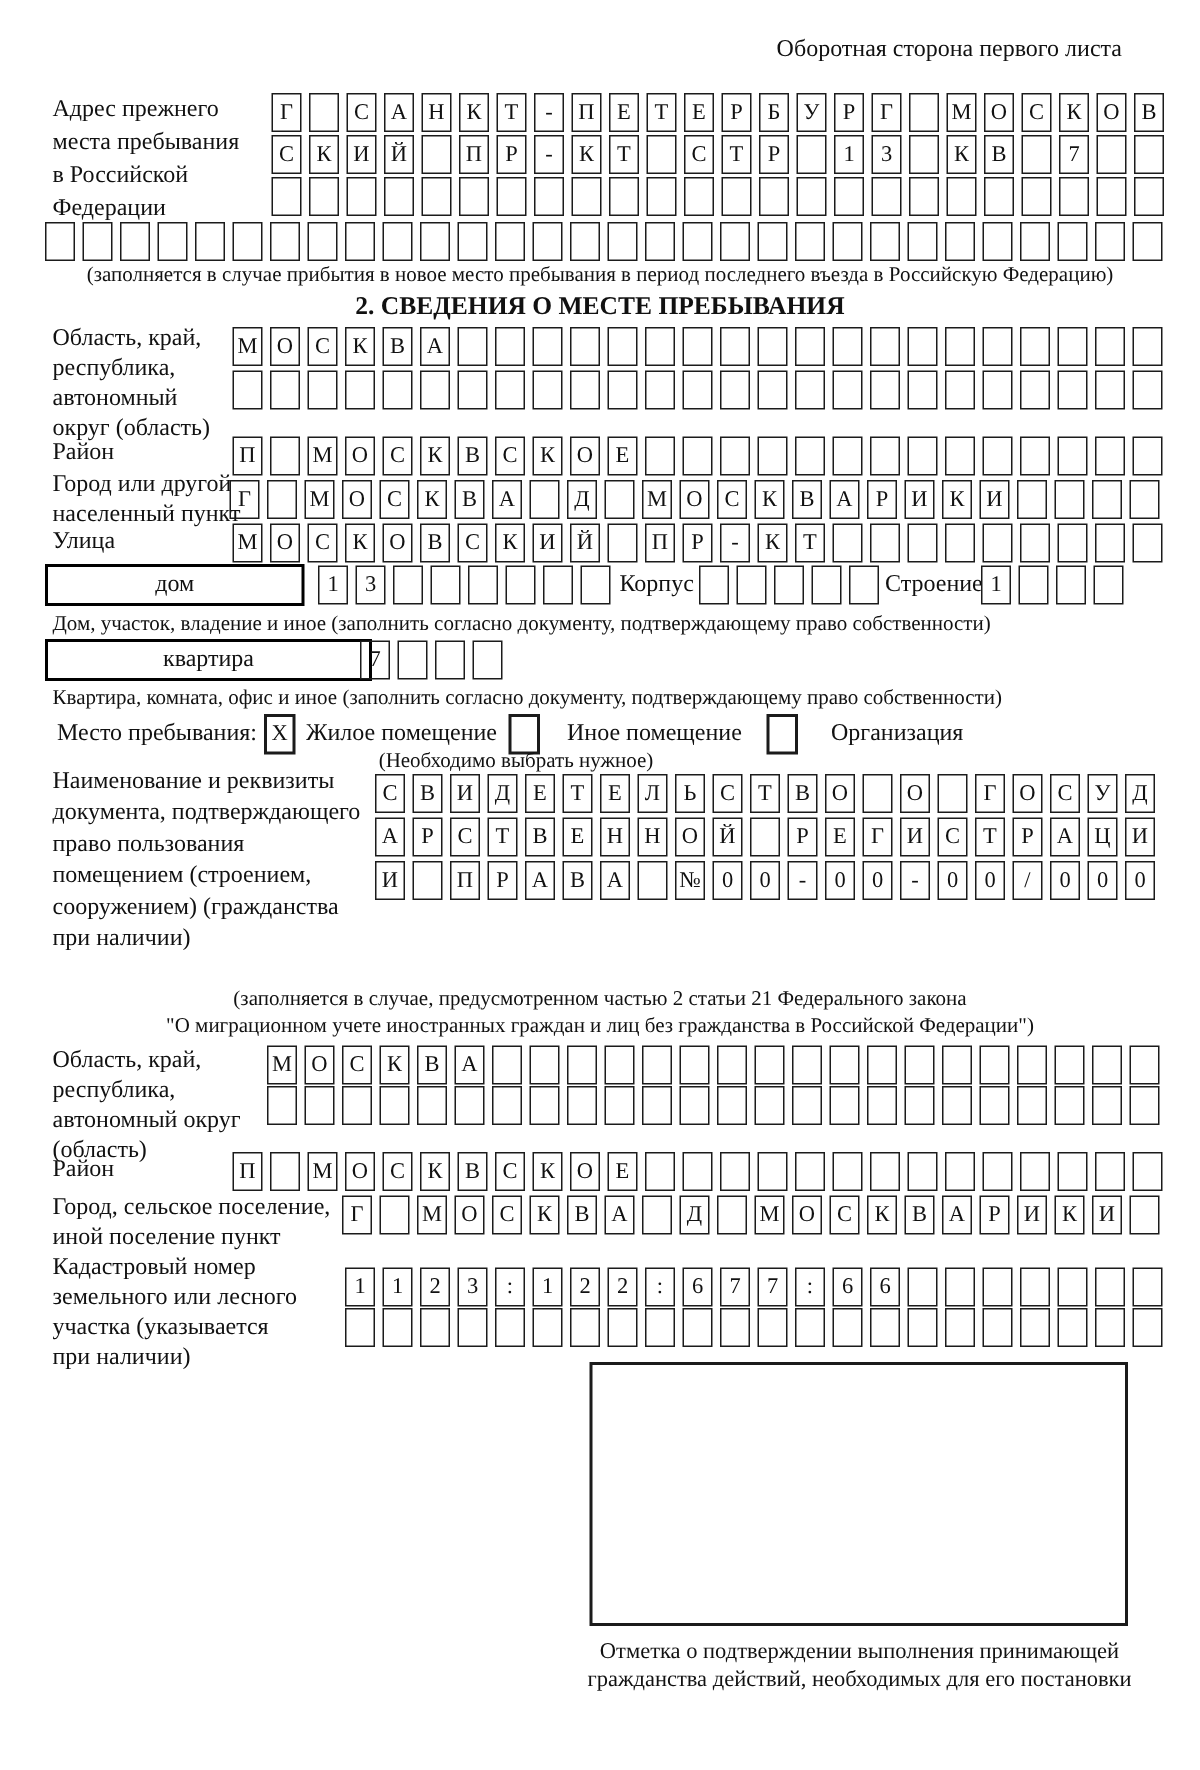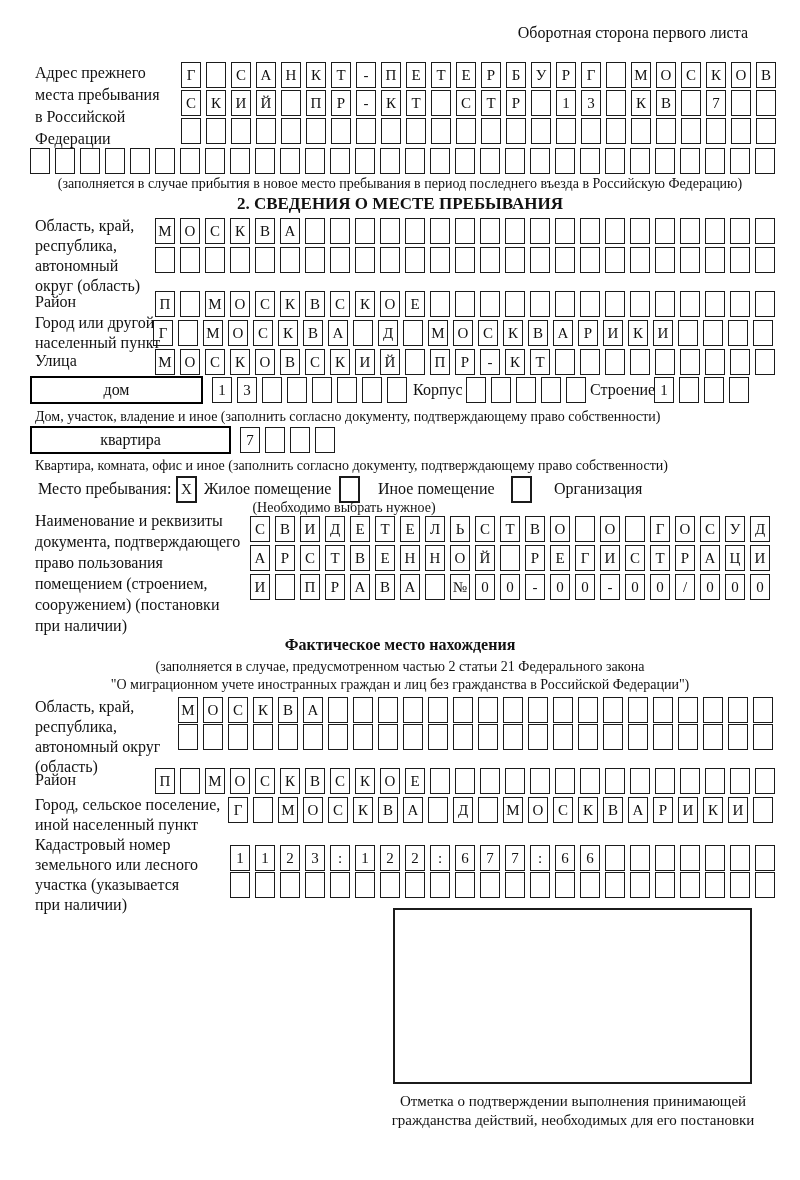--- a/index.html
+++ b/index.html
@@ -312,21 +312,21 @@
     </div>
   <div class="lbl" style="left:590px;top:381px;">Строение</div>
   <div class="cellrow" style="left:654px;top:377px;">
       <span class="cell">1</span>
       <span class="cell"></span>
       <span class="cell"></span>
       <span class="cell"></span>
     </div>
   <div class="cap" style="left:35px;top:409px;">Дом, участок, владение и иное (заполнить согласно документу, подтверждающему право собственности)</div>
 
-  <div class="bigbox" style="left:30px;top:426px;width:201px;">квартира</div>
+  <div class="bigbox" style="left:30px;top:426px;width:218px;">квартира</div>
   <div class="cellrow" style="left:240px;top:427px;">
       <span class="cell">7</span>
       <span class="cell"></span>
       <span class="cell"></span>
       <span class="cell"></span>
     </div>
   <div class="cap" style="left:35px;top:458px;">Квартира, комната, офис и иное (заполнить согласно документу, подтверждающему право собственности)</div>
 
   <div class="lbl" style="left:38px;top:480px;">Место пребывания:</div>
   <div class="cb" style="left:176px;top:476px;">X</div>
@@ -334,21 +334,21 @@
   <div class="cb" style="left:339px;top:476px;"></div>
   <div class="lbl" style="left:378px;top:480px;">Иное помещение</div>
   <div class="cb" style="left:511px;top:476px;"></div>
   <div class="lbl" style="left:554px;top:480px;">Организация</div>
   <div class="cap" style="left:222px;top:500px;width:244px;text-align:center;">(Необходимо выбрать нужное)</div>
 
   <div class="lbl" style="left:35px;top:512px;">Наименование и реквизиты</div>
   <div class="lbl" style="left:35px;top:533px;">документа, подтверждающего</div>
   <div class="lbl" style="left:35px;top:554px;">право пользования</div>
   <div class="lbl" style="left:35px;top:575px;">помещением (строением,</div>
-  <div class="lbl" style="left:35px;top:596px;">сооружением) (постановки</div>
+  <div class="lbl" style="left:35px;top:596px;">сооружением) (гражданства</div>
   <div class="lbl" style="left:35px;top:617px;">при наличии)</div>
   <div class="cellrow" style="left:250px;top:516px;">
       <span class="cell">С</span>
       <span class="cell">В</span>
       <span class="cell">И</span>
       <span class="cell">Д</span>
       <span class="cell">Е</span>
       <span class="cell">Т</span>
       <span class="cell">Е</span>
       <span class="cell">Л</span>
@@ -406,21 +406,20 @@
       <span class="cell">0</span>
       <span class="cell">-</span>
       <span class="cell">0</span>
       <span class="cell">0</span>
       <span class="cell">/</span>
       <span class="cell">0</span>
       <span class="cell">0</span>
       <span class="cell">0</span>
     </div>
 
-  <div class="ttl" style="top:636px;font-size:16px;">Фактическое место нахождения</div>
   <div class="cap center" style="top:659px;">(заполняется в случае, предусмотренном частью 2 статьи 21 Федерального закона</div>
   <div class="cap center" style="top:677px;">"О миграционном учете иностранных граждан и лиц без гражданства в Российской Федерации")</div>
 
   <div class="lbl" style="left:35px;top:698px;">Область, край,</div>
   <div class="lbl" style="left:35px;top:718px;">республика,</div>
   <div class="lbl" style="left:35px;top:738px;">автономный округ</div>
   <div class="lbl" style="left:35px;top:758px;">(область)</div>
   <div class="cellrow" style="left:178px;top:697px;">
       <span class="cell">М</span>
       <span class="cell">О</span>
@@ -497,21 +496,21 @@
       <span class="cell"></span>
       <span class="cell"></span>
       <span class="cell"></span>
       <span class="cell"></span>
       <span class="cell"></span>
       <span class="cell"></span>
       <span class="cell"></span>
     </div>
 
   <div class="lbl" style="left:35px;top:796px;font-family:Liberation Serif, serif;">Город, сельское поселение,</div>
-  <div class="lbl" style="left:35px;top:816px;">иной населенный пункт</div>
+  <div class="lbl" style="left:35px;top:816px;">иной поселение пункт</div>
   <div class="cellrow" style="left:228px;top:797px;">
       <span class="cell">Г</span>
       <span class="cell"></span>
       <span class="cell">М</span>
       <span class="cell">О</span>
       <span class="cell">С</span>
       <span class="cell">К</span>
       <span class="cell">В</span>
       <span class="cell">А</span>
       <span class="cell"></span>

